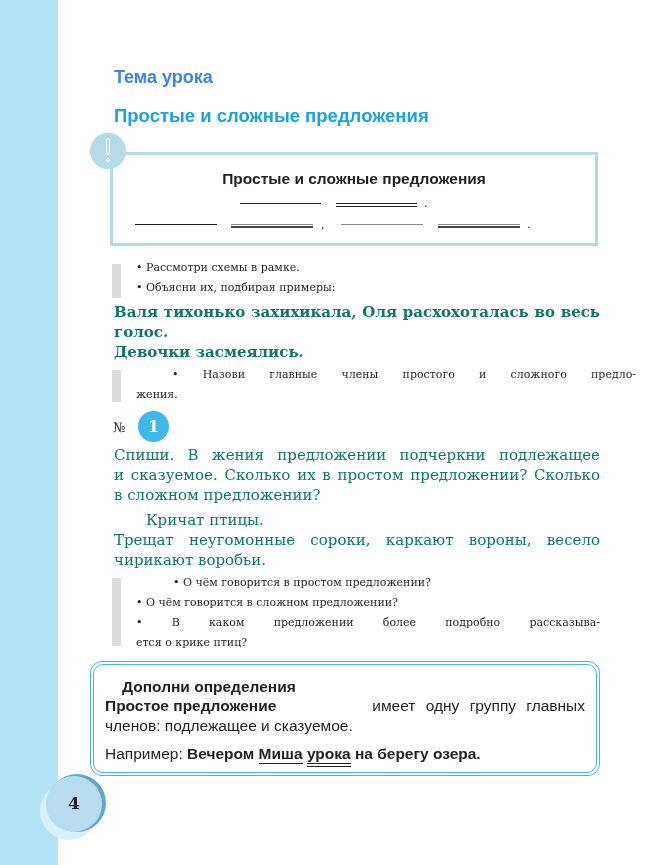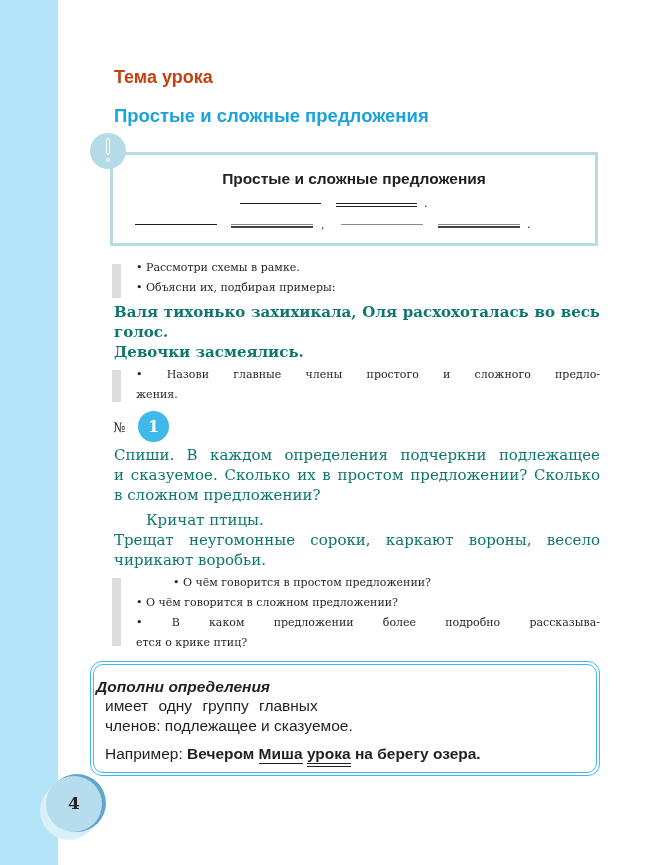--- a/index.html
+++ b/index.html
@@ -1,21 +1,21 @@
 <!DOCTYPE html>
 <html><head>
 <meta charset="utf-8">
 <style>
   * { margin: 0; padding: 0; box-sizing: border-box; }
   html, body { width: 650px; height: 865px; background: #ffffff; overflow: hidden; }
   body { position: relative; font-family: "DejaVu Serif", "Liberation Serif", serif; color: #231f20; }
 
   .side-strip { position: absolute; left: 0; top: 0; width: 58px; height: 865px; background: #b3e4f7; }
 
-  .topic-label { position: absolute; left: 114px; top: 67px; font-size: 18px; font-weight: bold; font-family: "Liberation Sans", sans-serif; color: #c2410c; }
+  .topic-label { position: absolute; left: 114px; top: 67px; font-size: 18px; font-weight: bold; font-family: "Liberation Sans", sans-serif; color: #3b82f6; }
   .topic-title { position: absolute; left: 114px; top: 105px; font-size: 18.5px; font-weight: bold; font-family: "Liberation Sans", sans-serif; color: #1aa3dd; }
 
   
   .scheme-box { position: absolute; left: 110px; top: 152px; width: 488px; height: 94px; border: 3px solid #b5dbe6; background: #fff; }
   .scheme-title { position: absolute; left: 0; width: 100%; top: 15px; text-align: center; font-family: "Liberation Sans", sans-serif; font-weight: bold; font-size: 15.5px; color: #231f20; }
   .excl { position: absolute; left: 90px; top: 133px; width: 36px; height: 36px; border-radius: 50%; background: #b5dbe6; }
   .excl span { position: absolute; left: 14px; top: 3px; width: 8px; height: 30px; }
   .excl .bar { position: absolute; left: 2px; top: 2px; width: 4px; height: 17px; border: 1.5px solid #fff; border-radius: 2px; }
   .excl .dot { position: absolute; left: 2px; top: 22px; width: 4px; height: 4px; border: 1.5px solid #fff; border-radius: 50%; }
 
@@ -79,45 +79,46 @@
 <div class="punct" style="left:527px; top:218px;">.</div>
 
 <div class="task-bar" style="top:264px; height:34px;"></div>
 <div class="bullet-line" style="top:258px;">• Рассмотри схемы в рамке.</div>
 <div class="bullet-line" style="top:278px;">• Объясни их, подбирая примеры:</div>
 <div class="txt bold justify" style="left:114px; top:302px; width:486px; text-align-last: justify;">Валя тихонько захихикала, Оля расхохоталась во весь</div>
 <div class="txt bold" style="left:114px; top:322px;">голос.</div>
 <div class="txt bold" style="left:114px; top:342px;">Девочки засмеялись.</div>
 
 <div class="task-bar" style="top:370px; height:32px;"></div>
-<div class="bullet-line" style="top:365px; width:464px; text-align:justify; text-align-last:justify;">• Назови главные члены простого и сложного предло-</div>
+<div class="bullet-line" style="top:365px; width:464px; text-align:justify; text-align-last:justify;margin-left:36px;">• Назови главные члены простого и сложного предло-</div>
 <div class="bullet-line" style="top:385px;">жения.</div>
 
 <div class="num-sign">№</div>
 <div class="num-circle">1</div>
 
-<div class="txt" style="left:114px; top:445px; width:486px; text-align:justify; text-align-last:justify;">Спиши. В каждом определения подчеркни подлежащее</div>
+<div class="txt" style="left:114px; top:445px; width:486px; text-align:justify; text-align-last:justify;">Спиши. В жения предложении подчеркни подлежащее</div>
 <div class="txt" style="left:114px; top:465px; width:486px; text-align:justify; text-align-last:justify;">и сказуемое. Сколько их в простом предложении? Сколько</div>
 <div class="txt" style="left:114px; top:485px;">в сложном предложении?</div>
 
 <div class="txt" style="left:114px; top:510px;margin-left:32px;">Кричат птицы.</div>
 <div class="txt" style="left:114px; top:530px; width:486px; text-align:justify; text-align-last:justify;">Трещат неугомонные сороки, каркают вороны, весело</div>
 <div class="txt" style="left:114px; top:550px;">чирикают воробьи.</div>
 
 <div class="task-bar" style="top:578px; height:68px;"></div>
 <div class="bullet-line" style="top:573px;margin-left:37px;">• О чём говорится в простом предложении?</div>
 <div class="bullet-line" style="top:593px;">• О чём говорится в сложном предложении?</div>
 <div class="bullet-line" style="top:613px; width:464px; text-align:justify; text-align-last:justify;">• В каком предложении более подробно рассказыва-</div>
 <div class="bullet-line" style="top:633px;">ется о крике птиц?</div>
 
 <div class="def-box">
   <div class="def-box-inner"></div>
 </div>
-<div class="def-text bold" style="left:96px; top:677px;font-style:italic;">Дополни определения</div>
+<div class="def-text bold" style="left:122px; top:677px;">Дополни определения</div>
 <div class="def-text" style="left:105px; top:696px; width:480px; display:flex; justify-content:space-between;">
+  <span class="bold">Простое предложение</span>
   <span style="word-spacing:6px;">имеет одну группу главных</span>
 </div>
 <div class="def-text" style="left:105px; top:716px;">членов: подлежащее и сказуемое.</div>
 <div class="def-text" style="left:105px; top:744px;">
   <span>Например:</span>
   <span class="bold">Вечером</span>
   <span class="bold u-single">Миша</span>
   <span class="bold u-double">урока</span>
   <span class="bold">на берегу озера.</span>
 </div>

